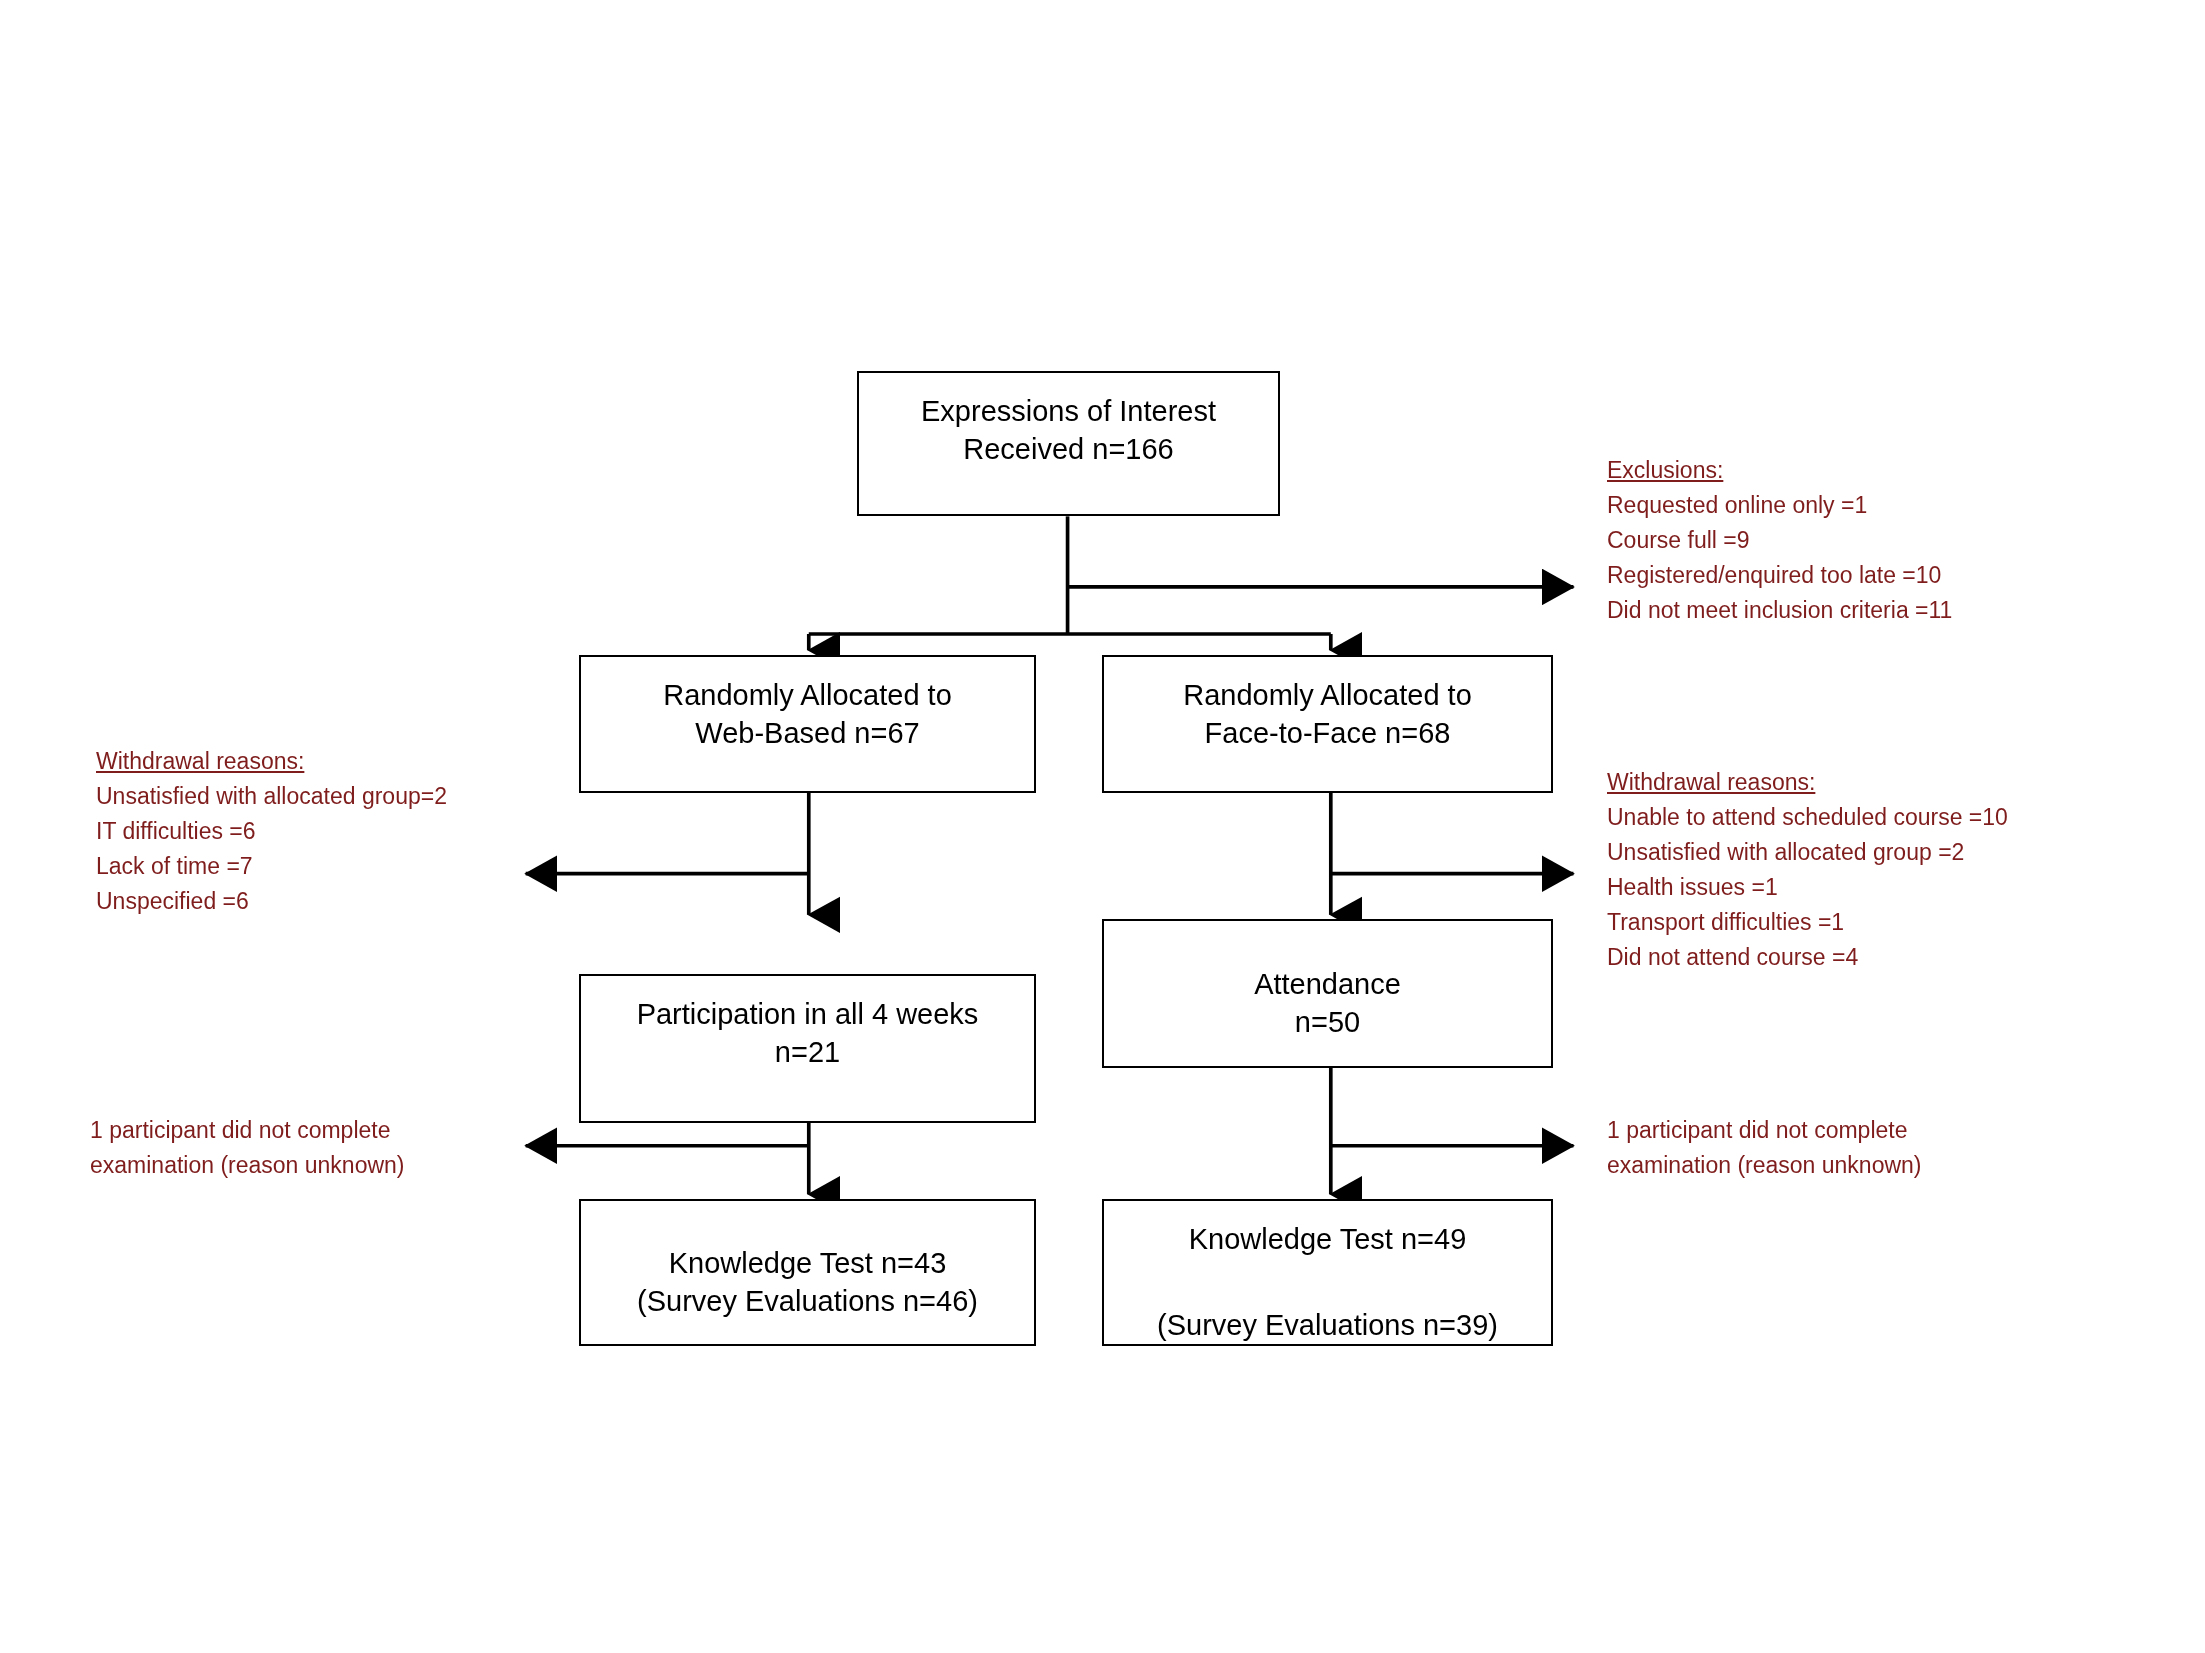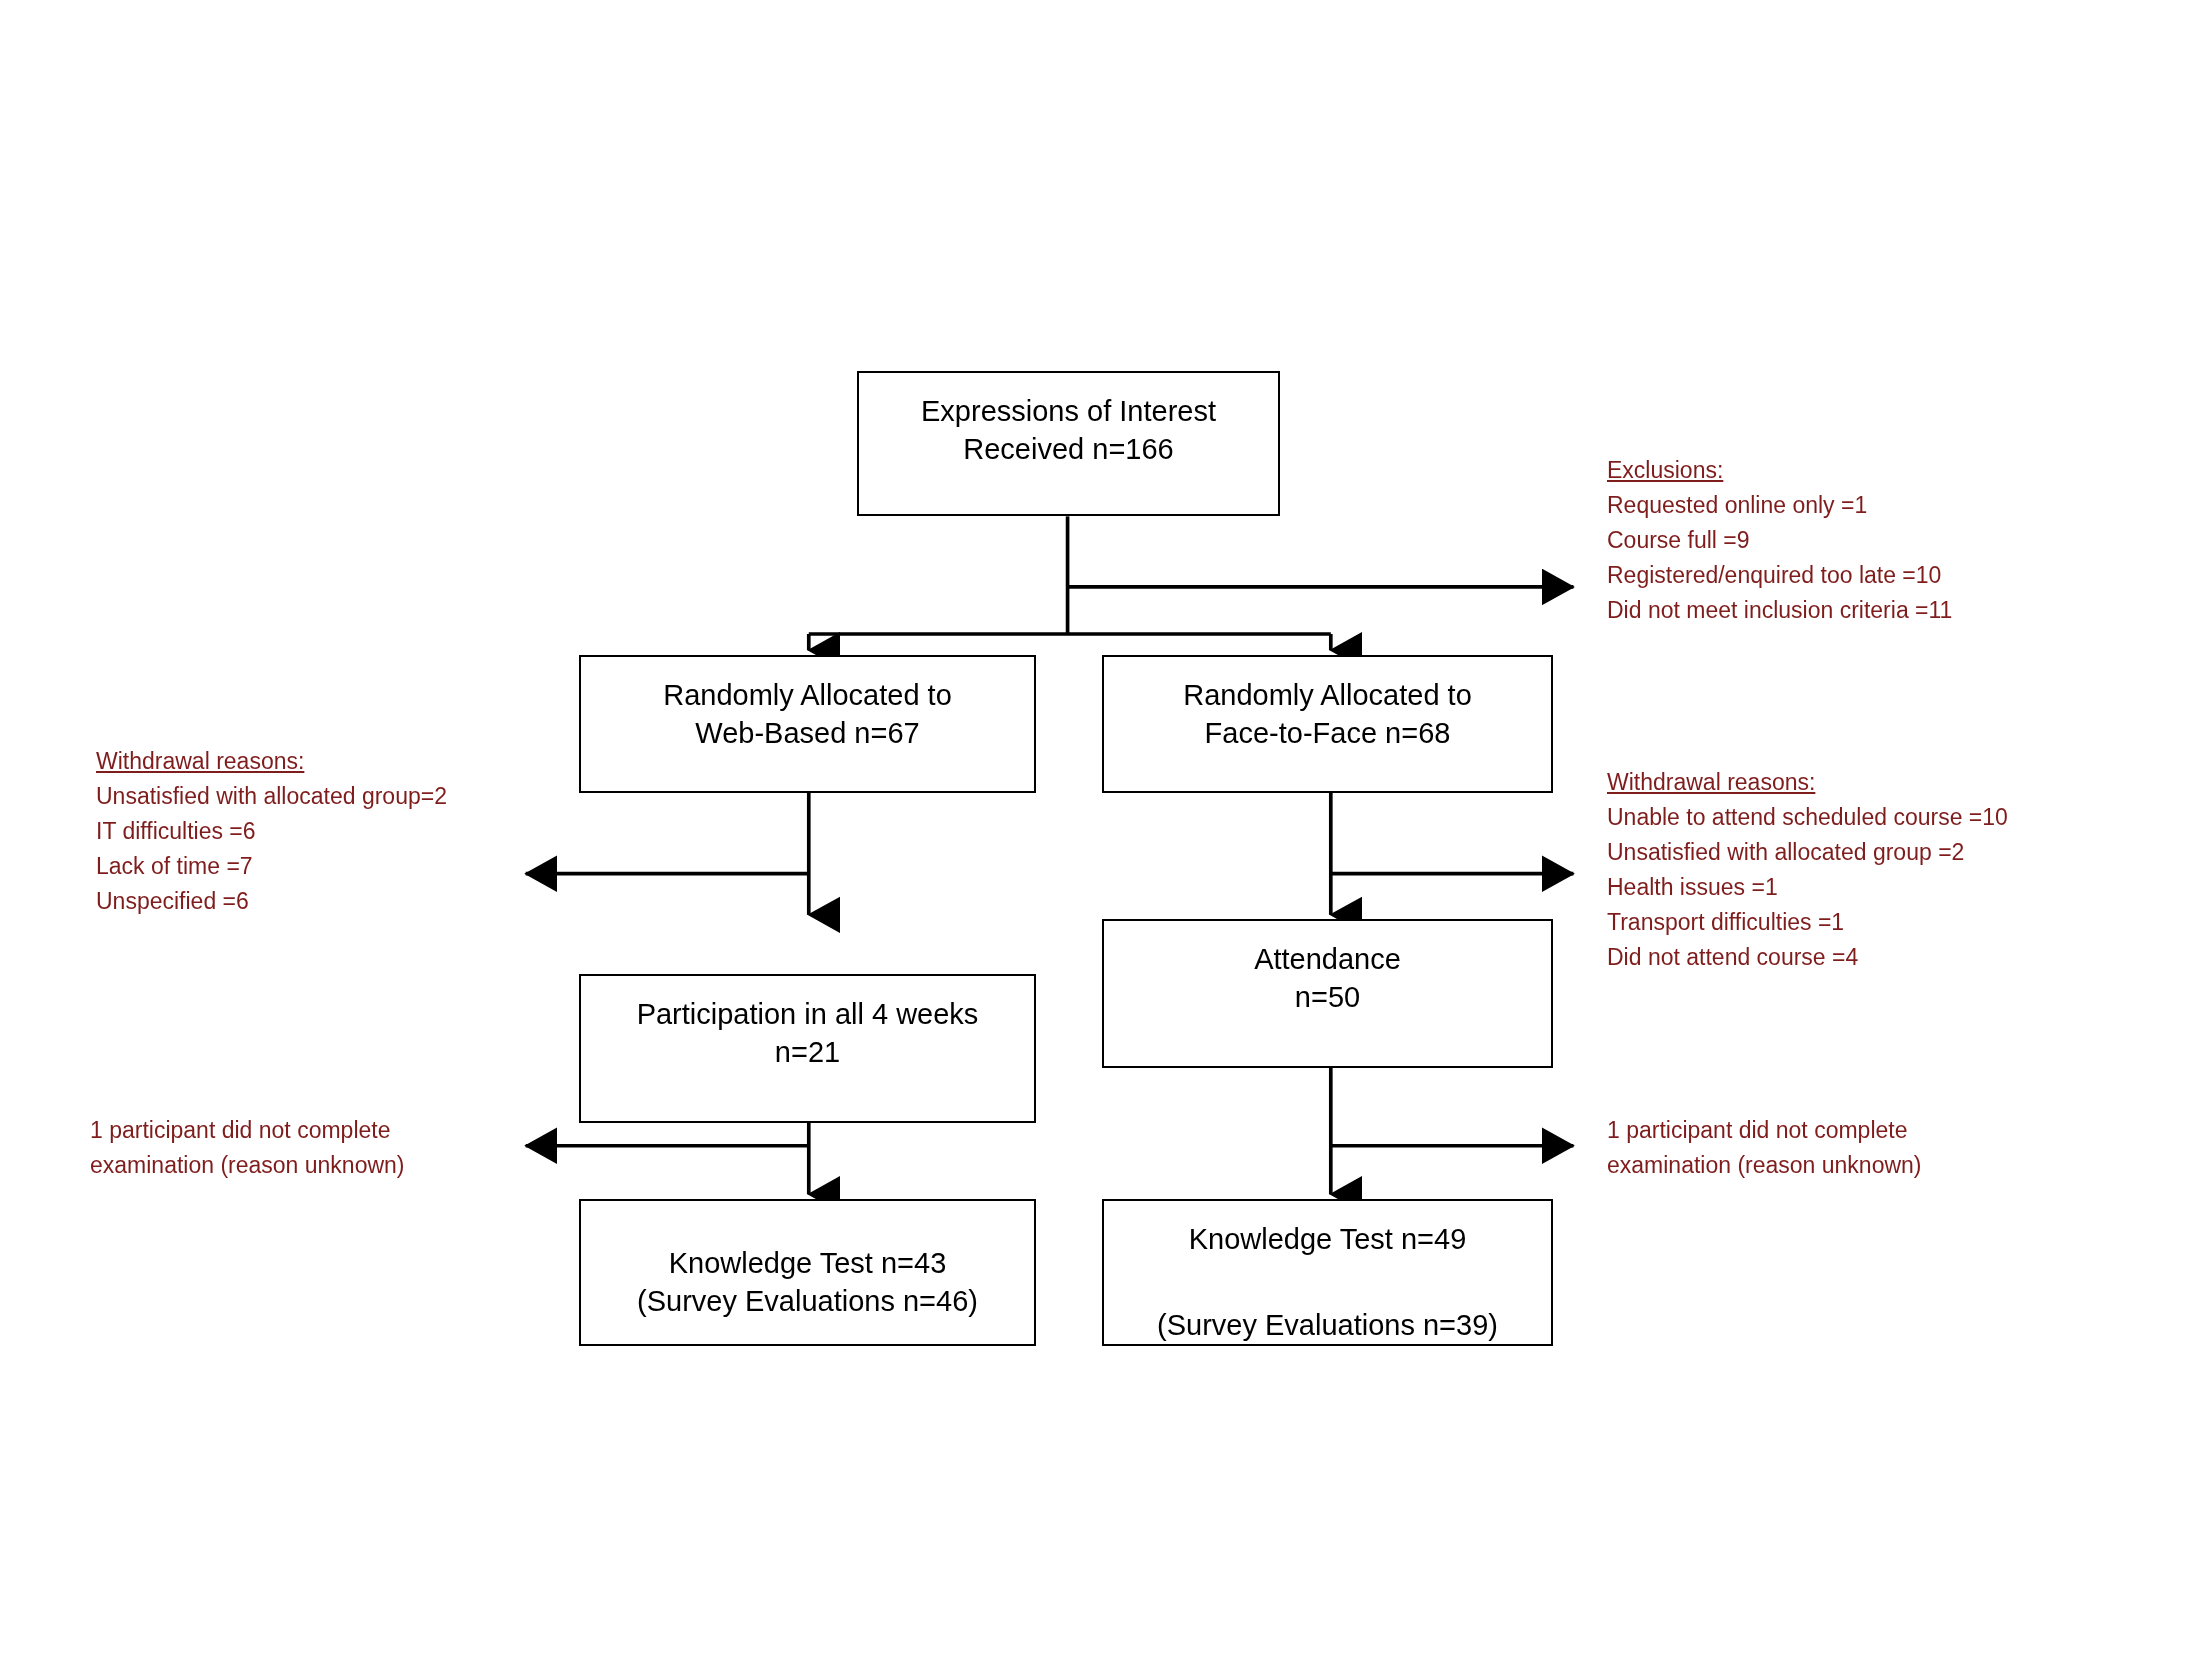--- a/index.html
+++ b/index.html
@@ -113,21 +113,21 @@
   <div class="box" style="left:1102px; top:655px; width:451px; height:138px;">
     <span class="line">Randomly Allocated to</span>
     <span class="line">Face-to-Face n=68</span>
   </div>
 
   <div class="box" style="left:579px; top:974px; width:457px; height:149px;">
     <span class="line">Participation in all 4 weeks</span>
     <span class="line">n=21</span>
   </div>
 
-  <div class="box" style="left:1102px; top:919px; width:451px; height:149px;">
+  <div class="box" style="left:1102px; top:919px; width:451px; height:149px;justify-content:center;">
     <span class="line">Attendance</span>
     <span class="line">n=50</span>
   </div>
 
   <div class="box" style="left:579px; top:1199px; width:457px; height:147px;justify-content:center;">
     <span class="line">Knowledge Test n=43</span>
     <span class="line">(Survey Evaluations n=46)</span>
   </div>
 
   <div class="box" style="left:1102px; top:1199px; width:451px; height:147px;gap:48px;">

